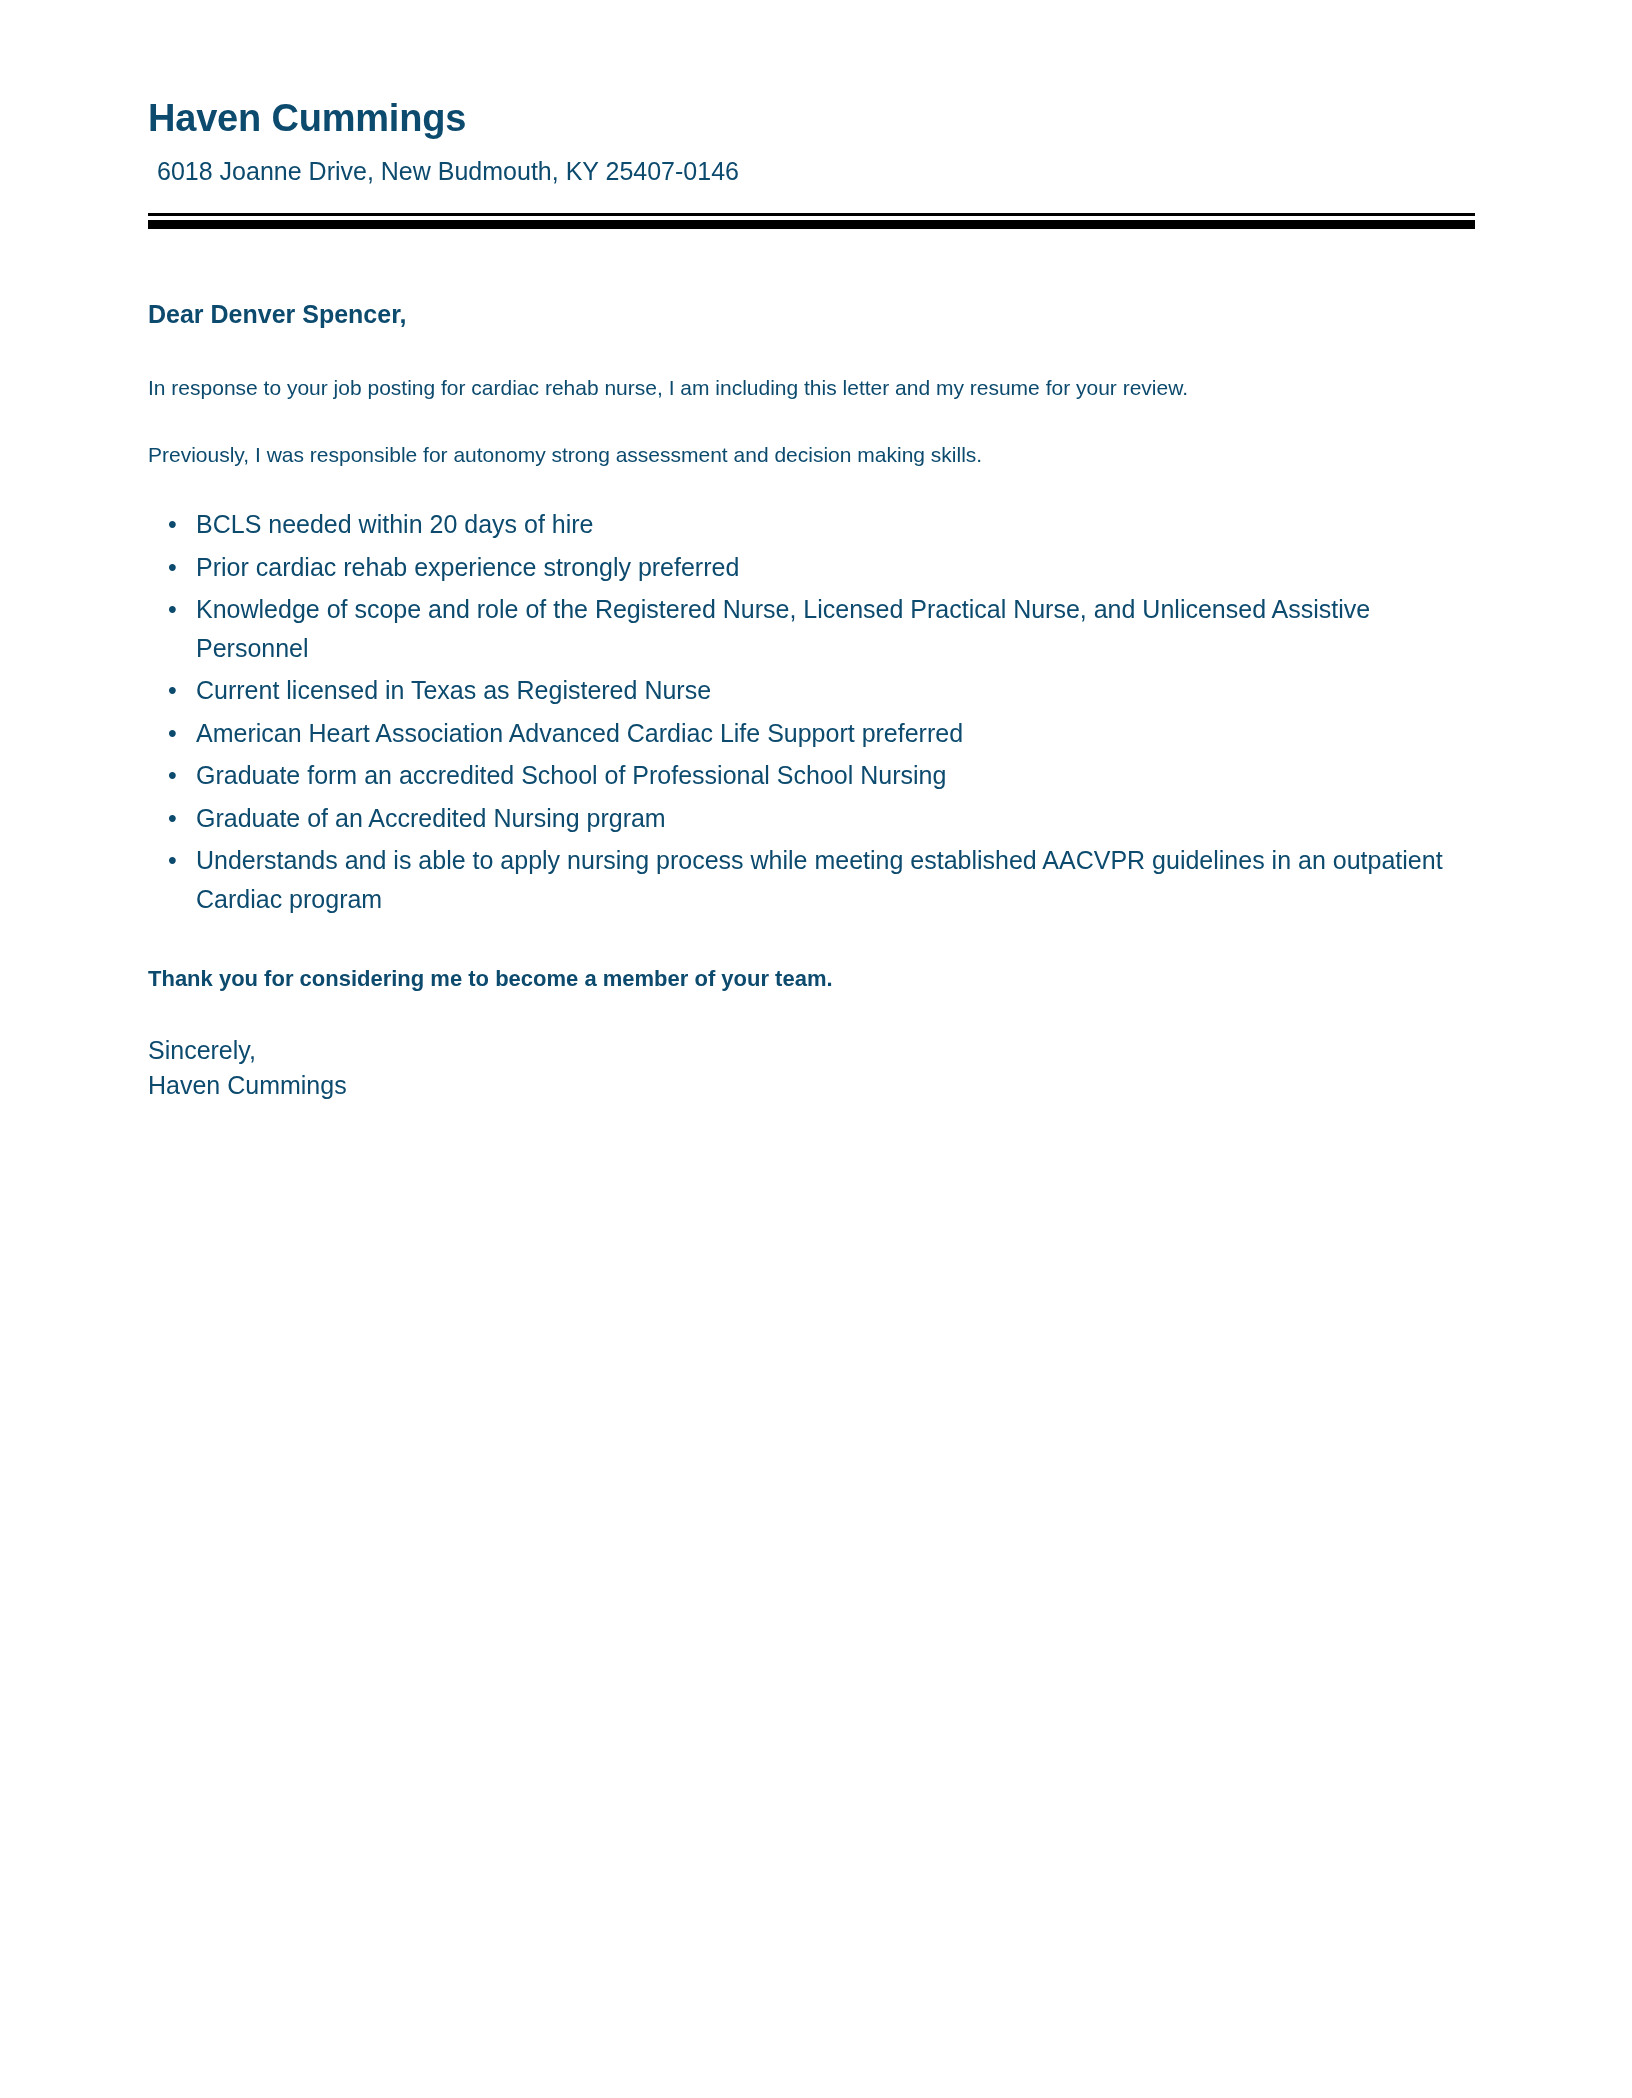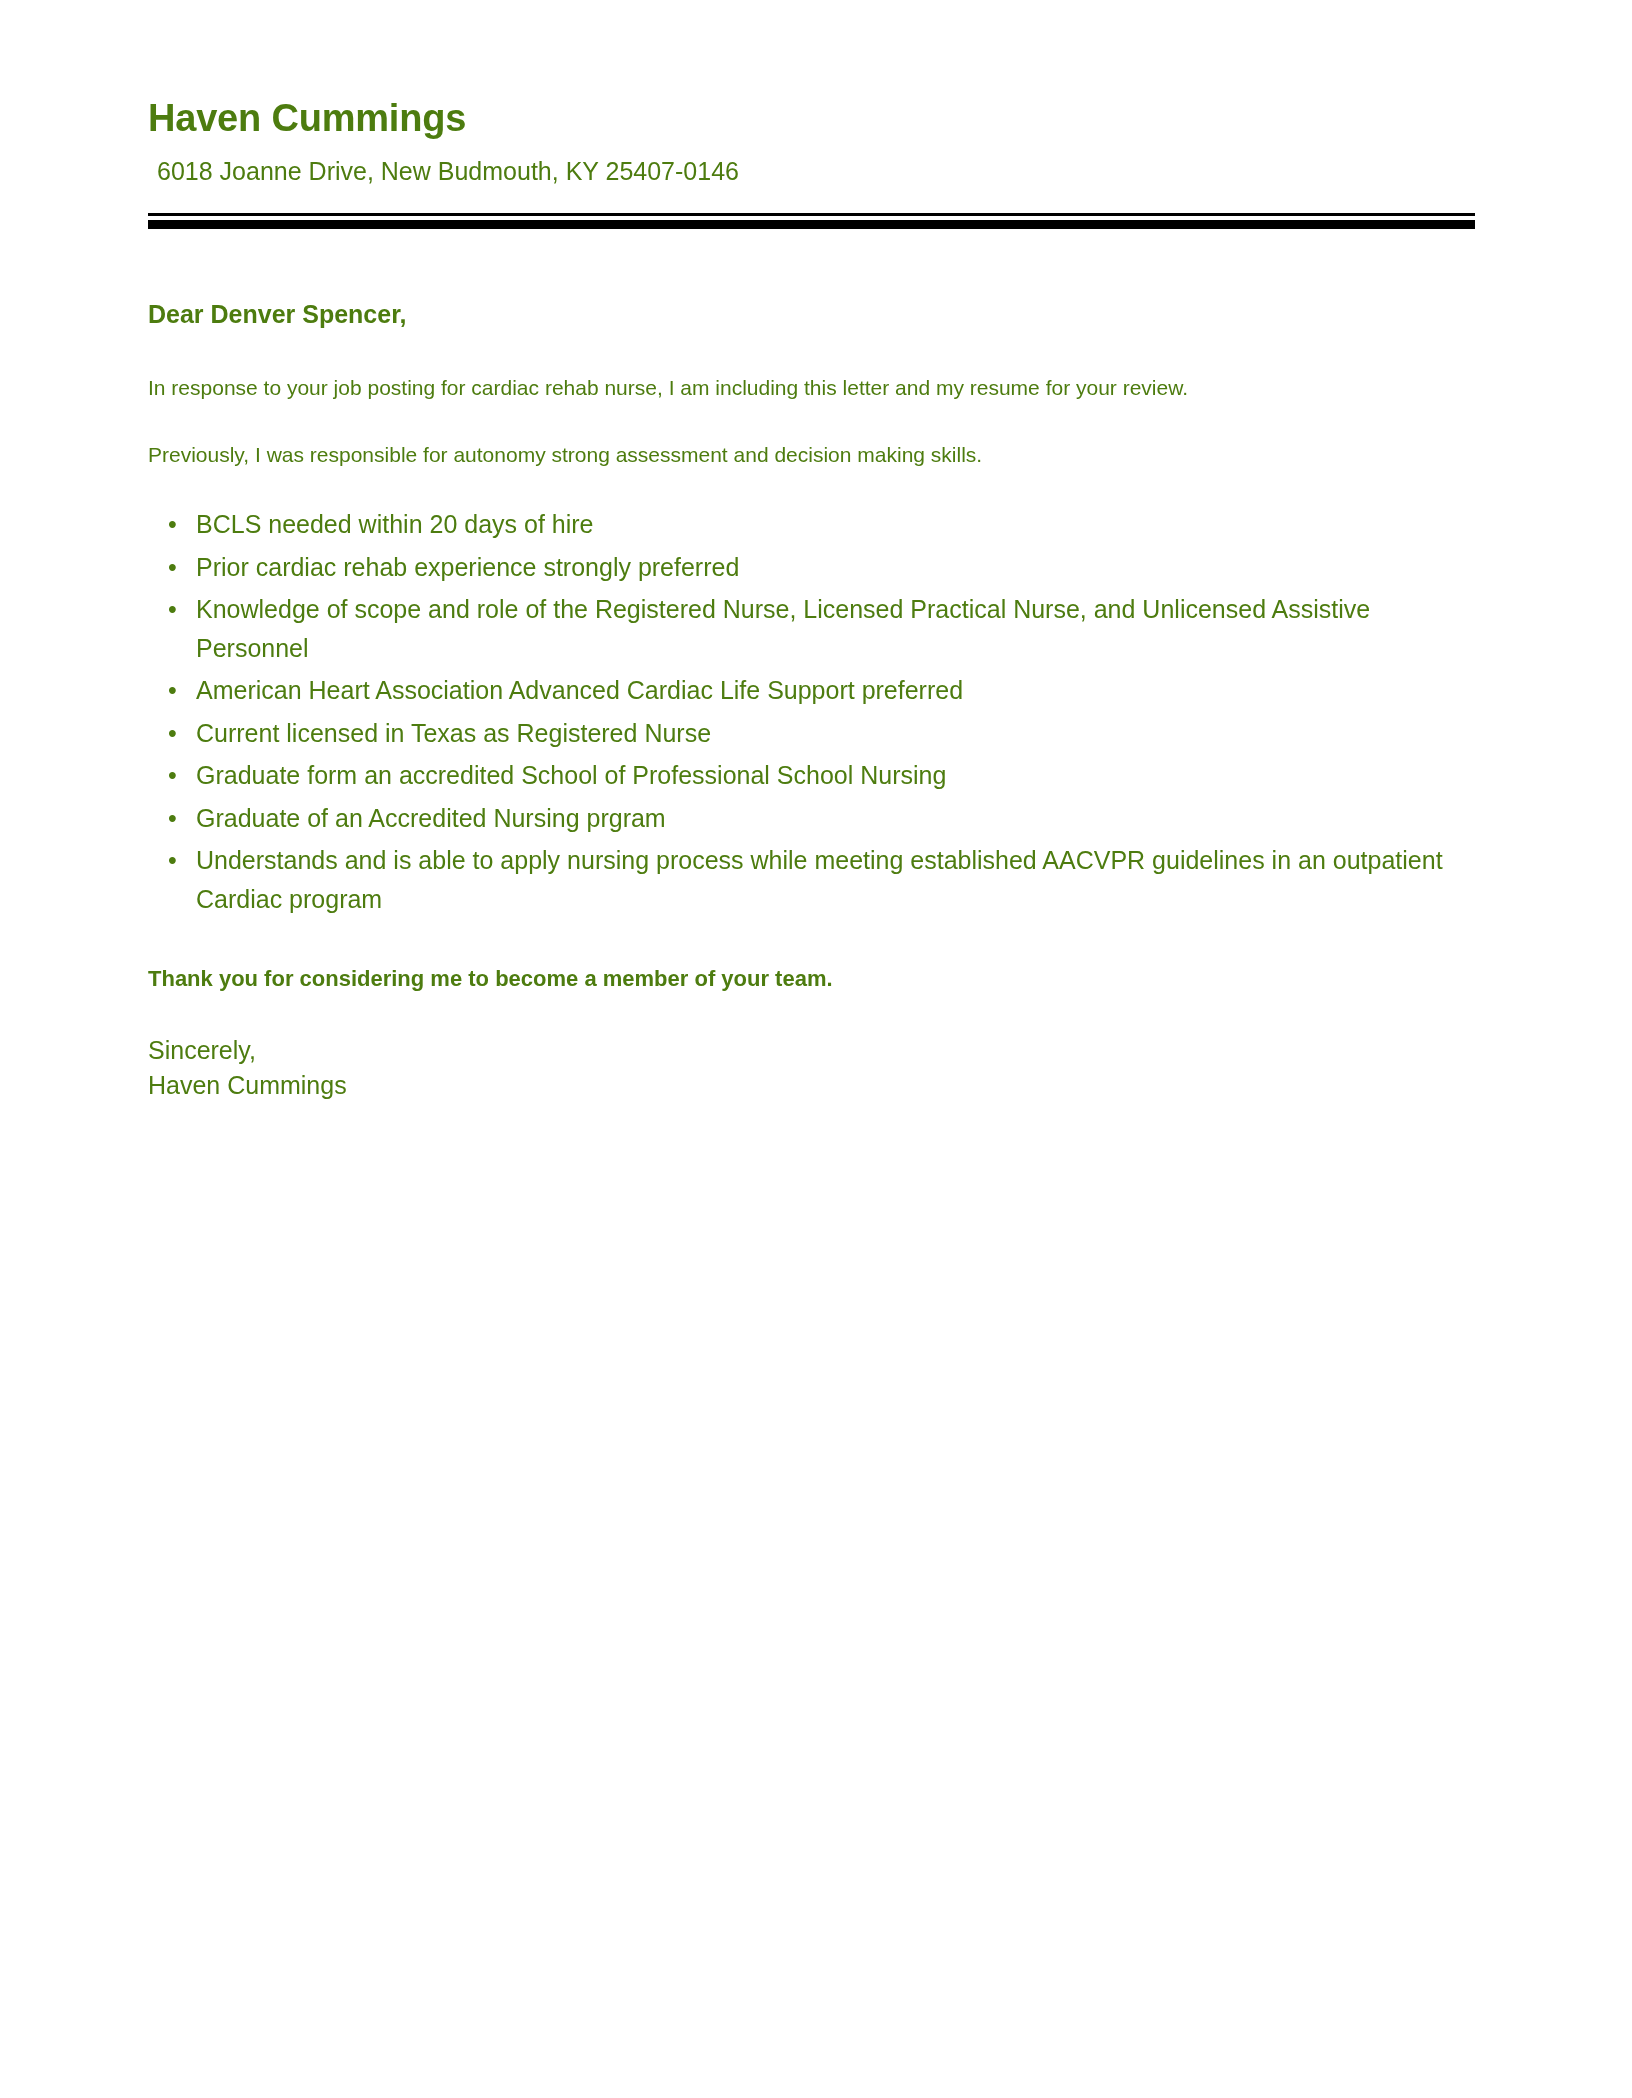--- a/index.html
+++ b/index.html
@@ -9,21 +9,21 @@
   }
 
   .page {
     position: relative;
     width: 1632px;
     height: 2098px;
     background: #ffffff;
     margin: 0 auto;
     overflow: hidden;
     font-family: "Liberation Sans", sans-serif;
-    color: #4d7c0f;
+    color: #0c4a6e;
     -webkit-font-smoothing: antialiased;
   }
 
   
   .letter {
     position: absolute;
     left: 148px;
     top: 96px;
     width: 1327px;
   }
@@ -141,22 +141,22 @@
 
       <p class="para">In response to your job posting for cardiac rehab nurse, I am including this letter and my resume for your review.</p>
 
       <p class="para">Previously, I was responsible for autonomy strong assessment and decision making skills.</p>
 
 
       <ul class="requirements">
         <li>BCLS needed within 20 days of hire</li>
         <li>Prior cardiac rehab experience strongly preferred</li>
         <li>Knowledge of scope and role of the Registered Nurse, Licensed Practical Nurse, and Unlicensed Assistive Personnel</li>
+        <li>Current licensed in Texas as Registered Nurse</li>
         <li>American Heart Association Advanced Cardiac Life Support preferred</li>
-        <li>Current licensed in Texas as Registered Nurse</li>
         <li>Graduate form an accredited School of Professional School Nursing</li>
         <li>Graduate of an Accredited Nursing prgram</li>
         <li>Understands and is able to apply nursing process while meeting established AACVPR guidelines in an outpatient Cardiac program</li>
       </ul>
 
       <div class="closing">
         <p class="thanks">Thank you for considering me to become a member of your team.</p>
 
         <div class="signature">
           <div>Sincerely,</div>

